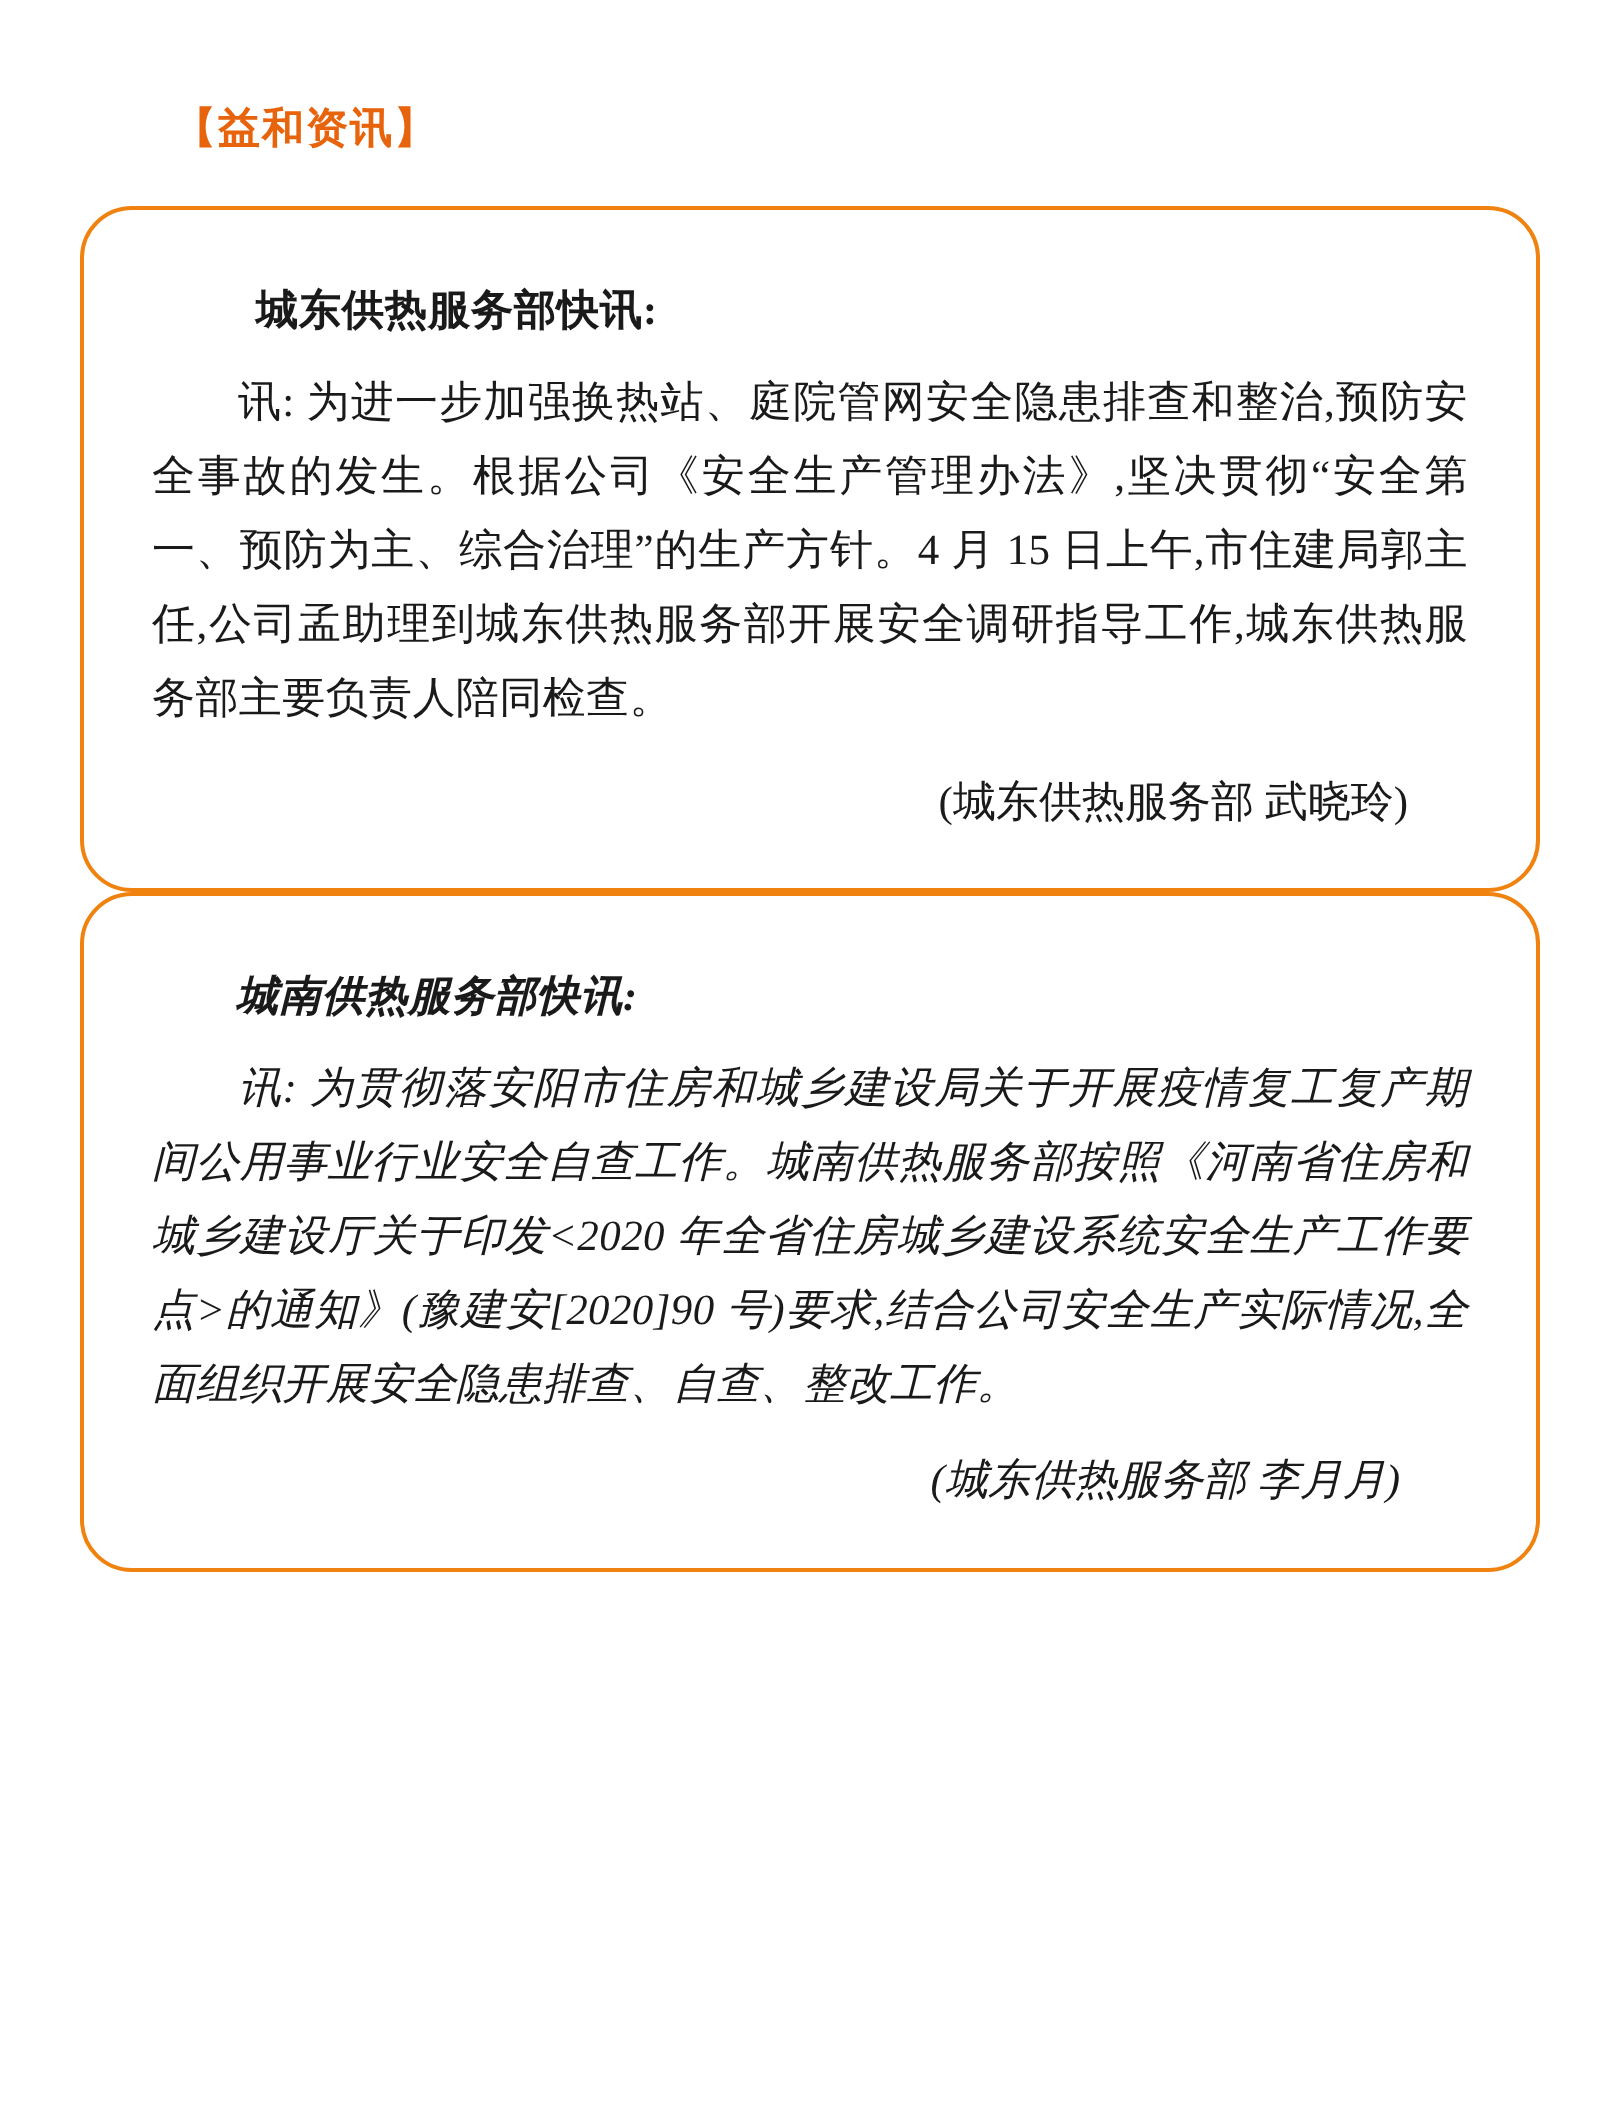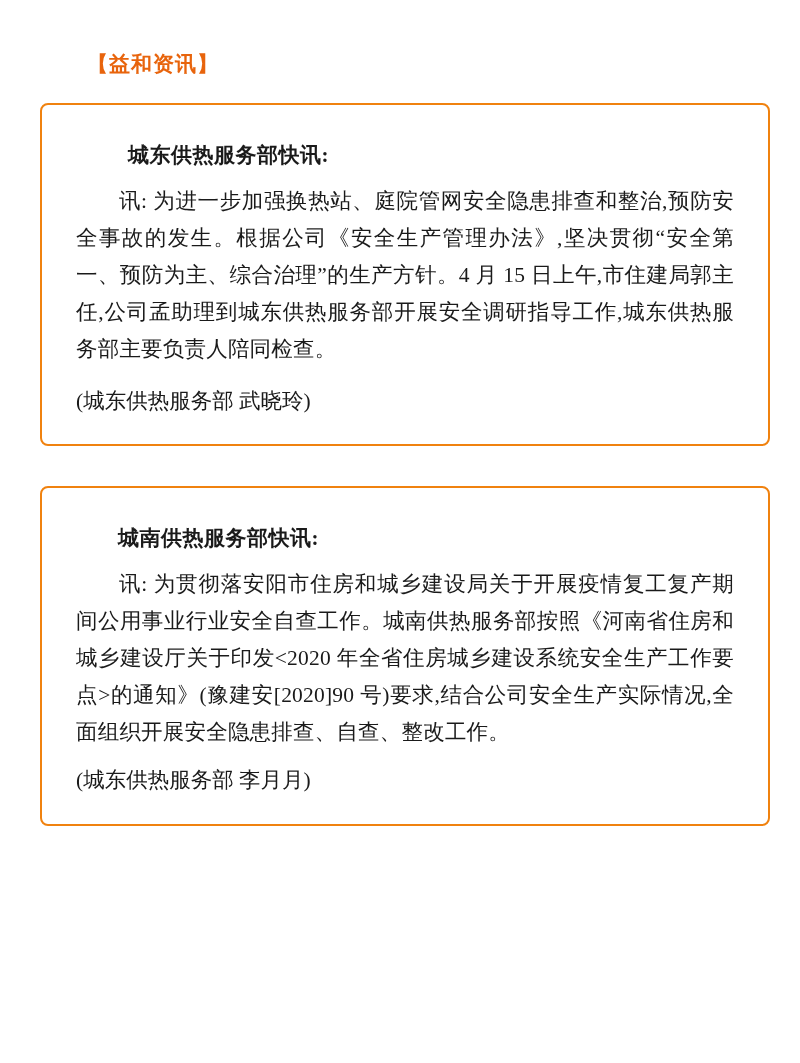--- a/index.html
+++ b/index.html
@@ -27,47 +27,48 @@
     font-weight: bold;
     font-size: 21px;
     letter-spacing: 1px;
     margin-left: 47px;
     margin-bottom: 26px;
     line-height: 1.2;
     font-family: "Liberation Serif", "DejaVu Serif", serif;
   }
   .card {
     border: 2px solid #f0820f;
-    border-radius: 8px;
+    border-radius: 26px;
     box-sizing: border-box;
     padding: 30px 34px 26px 34px;
     margin: 0 auto;
     width: 730px;
     background: #fff;
   }
   .card + .card {
-    margin-top: 40px;
+    font-style: italic;
   }
   .card-title {
     font-weight: bold;
     font-size: 21px;
     margin: 6px 0 14px 52px;
     letter-spacing: 0.5px;
   }
   .para {
     font-size: 21.5px;
     line-height: 1.72;
     text-align: justify;
     text-justify: inter-ideograph;
     text-indent: 2em;
     margin: 0;
     letter-spacing: 0.2px;
   }
   .signature {
     font-size: 21.5px;
+    text-align: right;
     margin-top: 16px;
     padding-right: 30px;
     line-height: 1.6;
   }
   .card-1 {
     margin-top: 0;
   }
   .card-2 .card-title {
     margin-left: 42px;
   }

